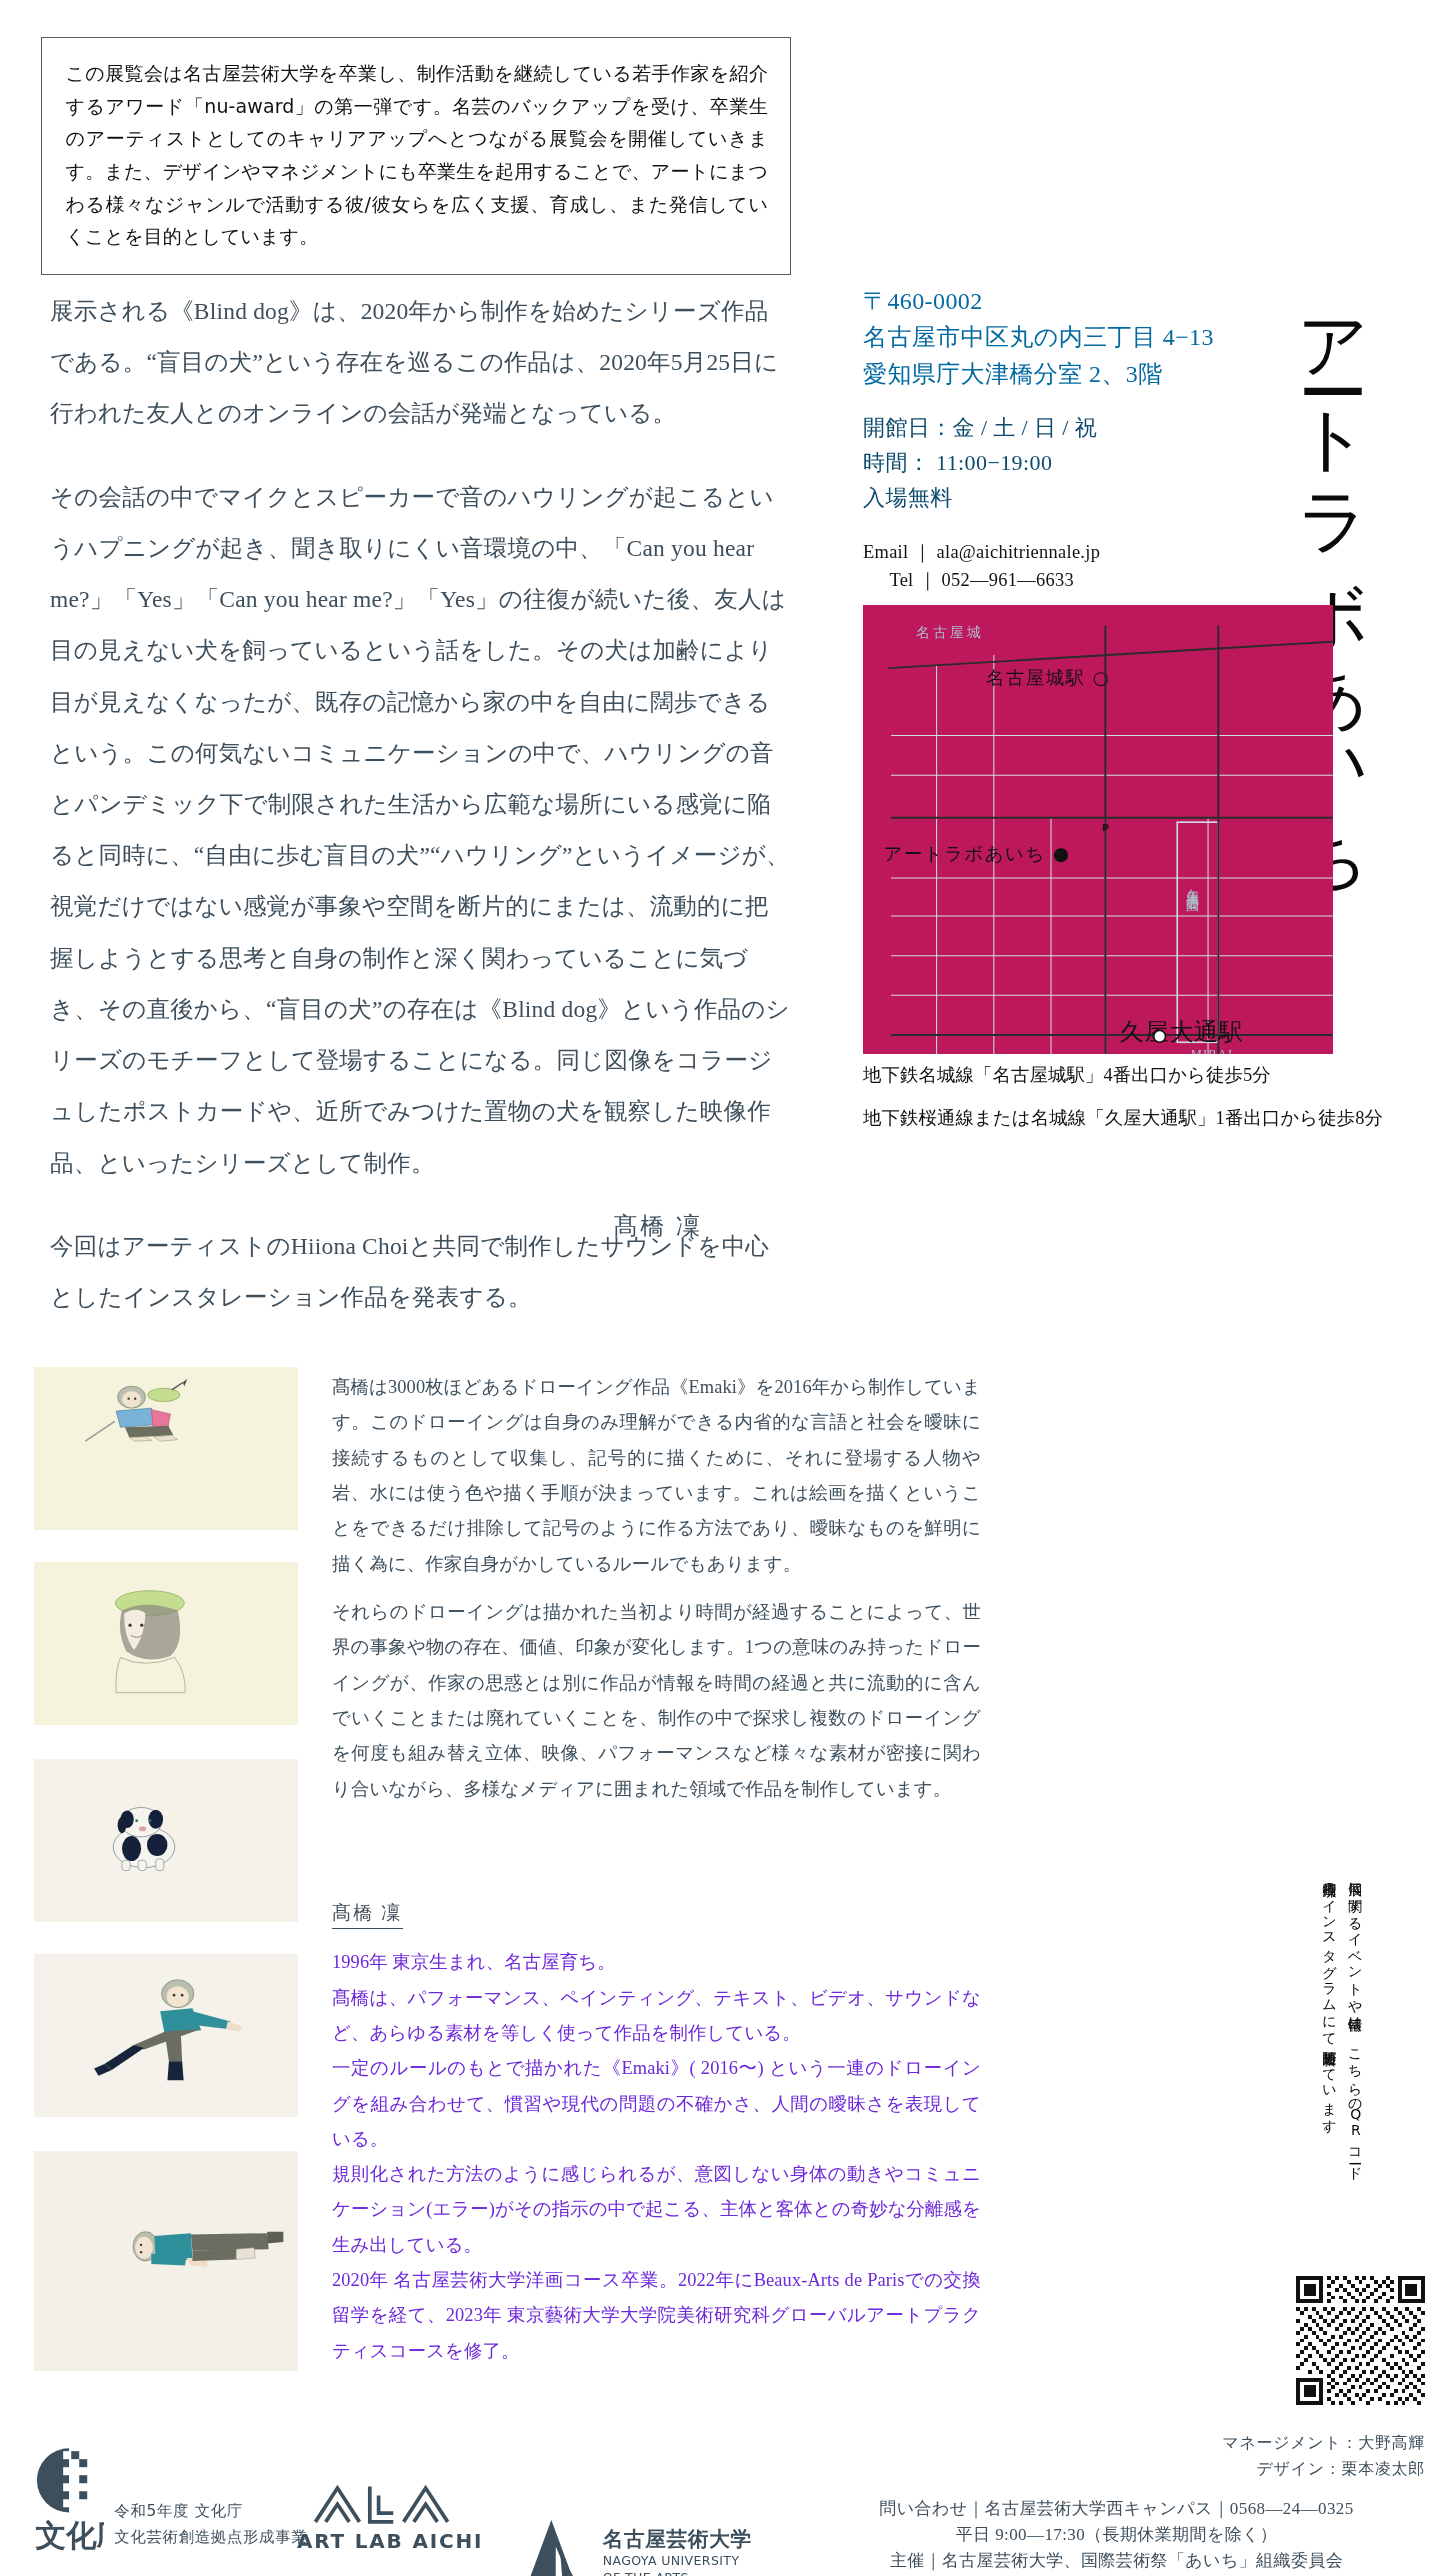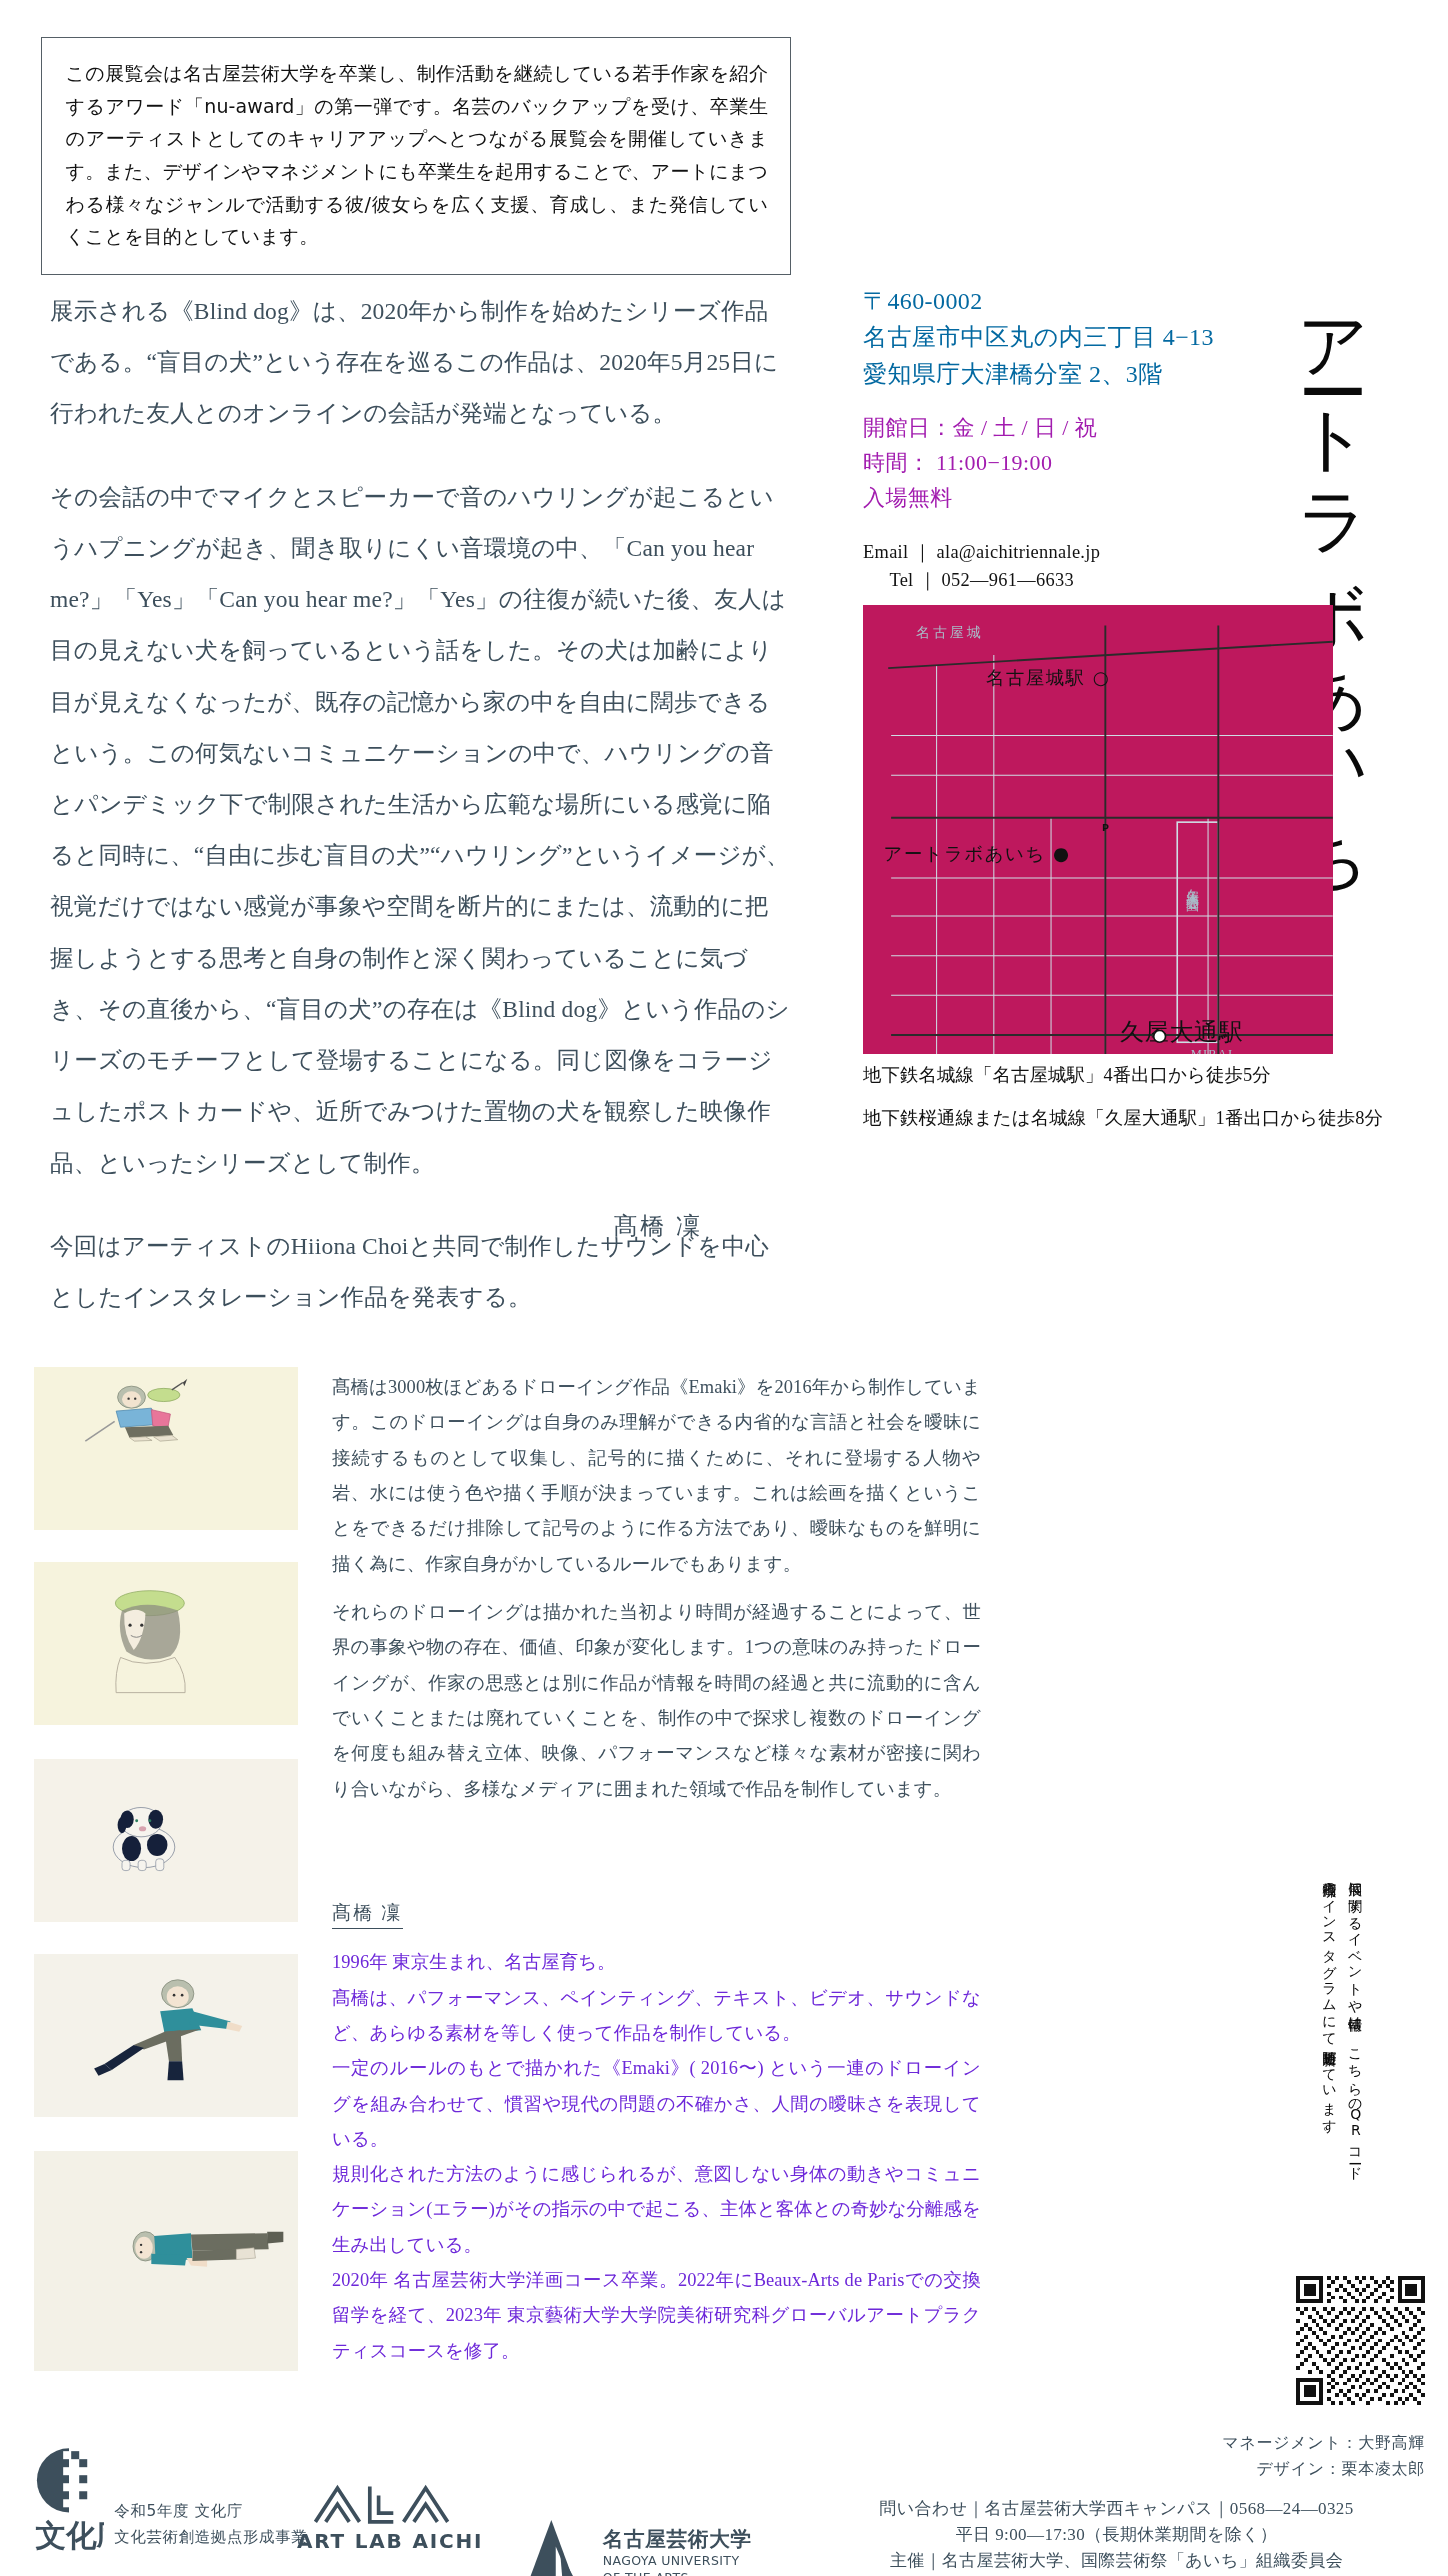--- a/index.html
+++ b/index.html
@@ -64,21 +64,21 @@
   #venue-info .addr-line {
     font-size: 24px;
     line-height: 1.52;
     color: #0369a1;
     letter-spacing: 0.4px;
   }
   #venue-info .gap { height: 19px; }
   #venue-info .hours-line {
     font-size: 22px;
     line-height: 1.58;
-    color: #a21caf;
+    color: #0c4a6e;
     letter-spacing: 0.4px;
   }
   #venue-info .gap2 { height: 22px; }
   #venue-info .contact-line {
     font-size: 18.4px;
     line-height: 1.55;
     color: #111;
     letter-spacing: 0.3px;
   }
   #venue-info .contact-line.indent { padding-left: 26.4px; }

